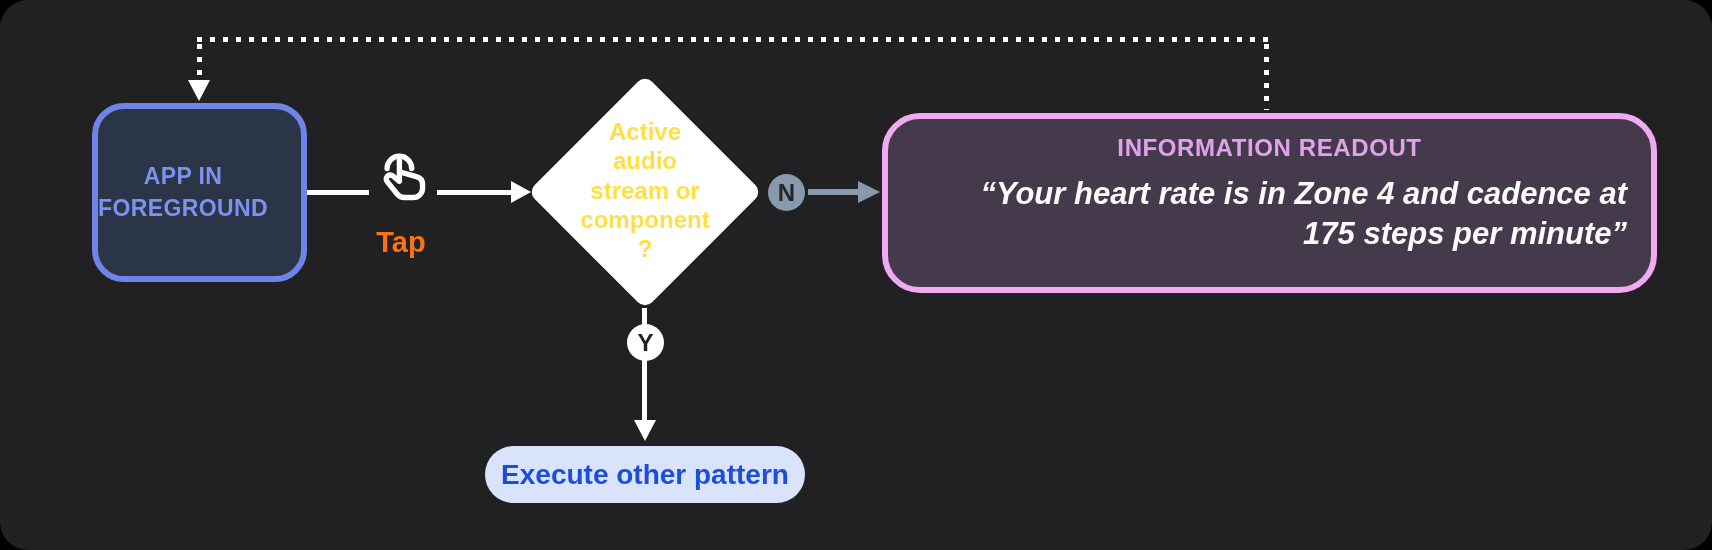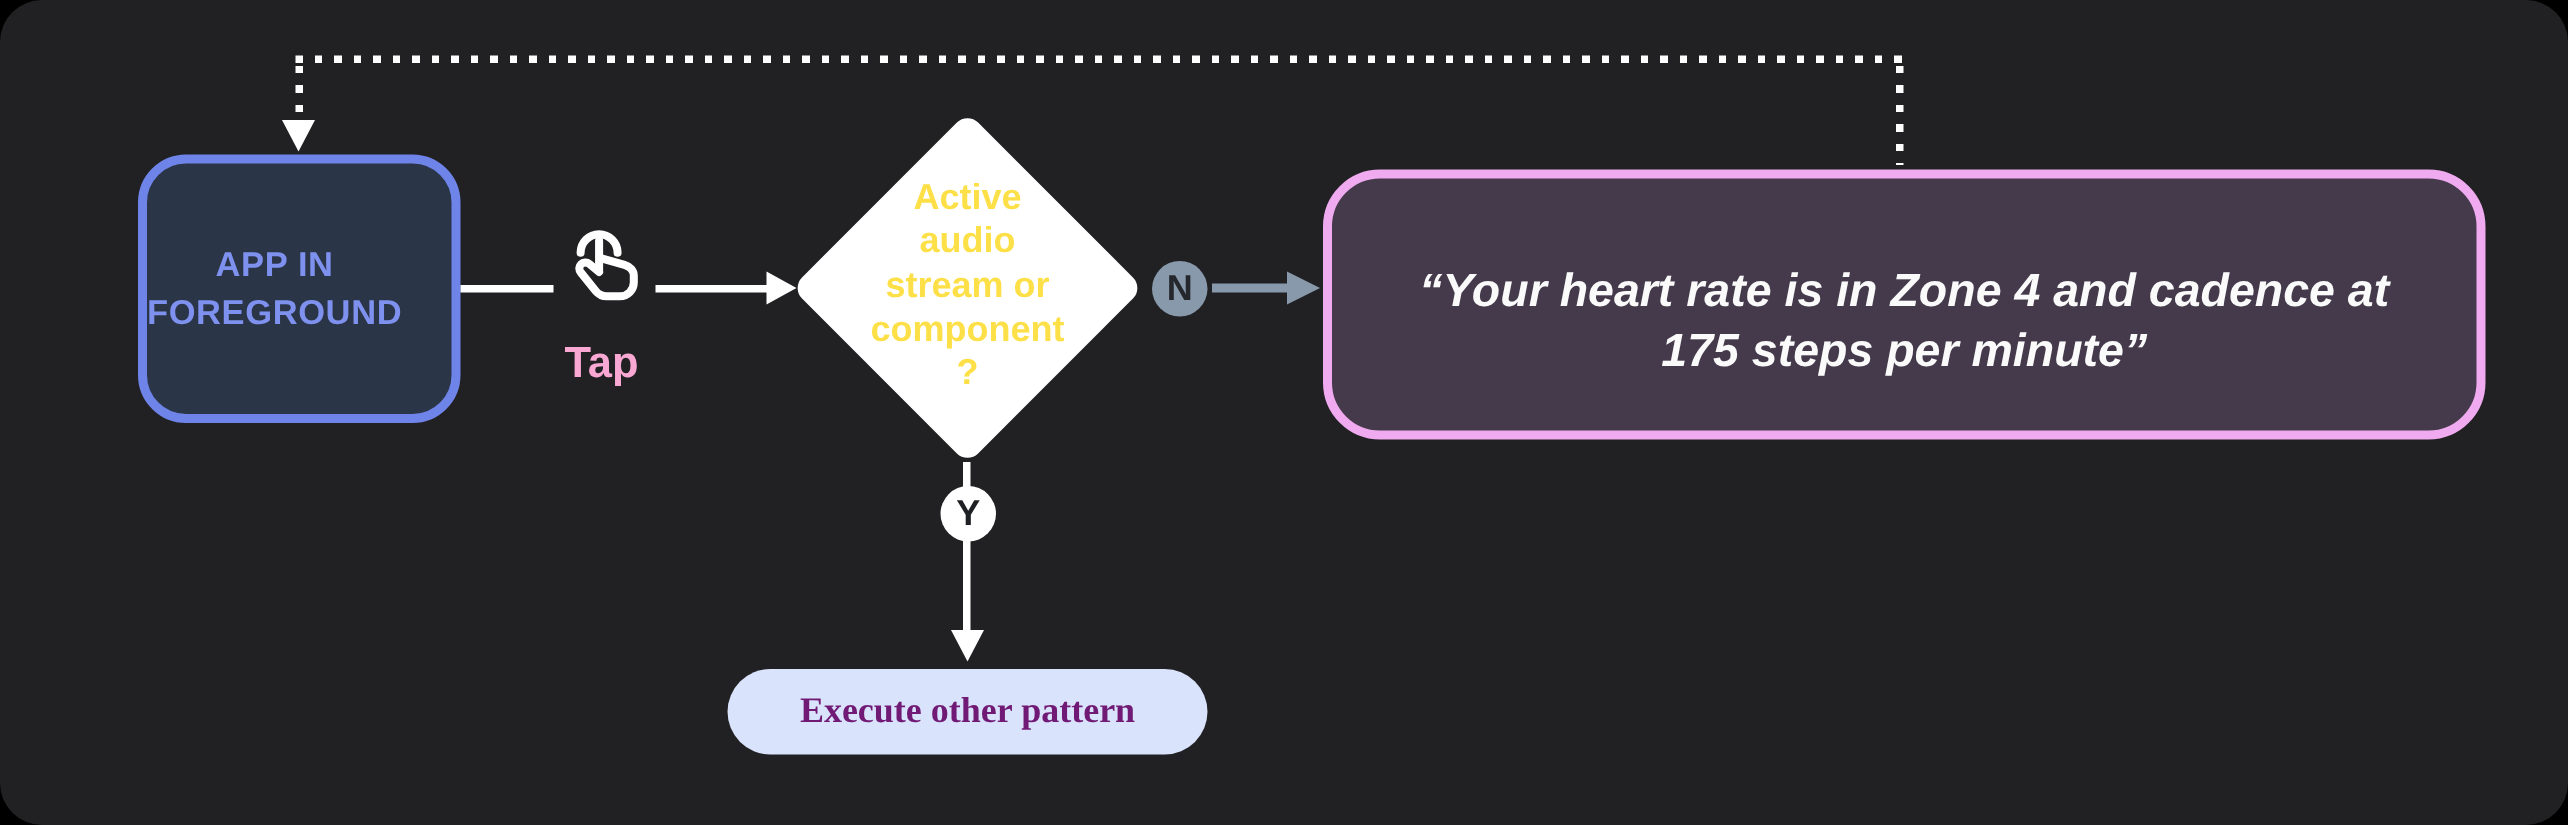--- a/index.html
+++ b/index.html
@@ -74,21 +74,21 @@
     font-style: italic;
     font-weight: 500;
     font-size: 27px;
     line-height: 1.32;
   }
 
   
   .tap-label {
     left: 360px; top: 226px; width: 82px;
     text-align: center;
-    color: #f9a8d4;
+    color: #f97316;
     font-weight: bold;
     font-size: 29px;
   }
 
   
   .diamond {
     left: 562px; top: 109px;
     width: 166px; height: 166px;
     background: #ffffff;
     border-radius: 10px;
@@ -128,41 +128,40 @@
     left: 0; right: 0; top: 15px;
     text-align: center;
     color: #E0A3EA;
     font-weight: bold;
     font-size: 24px;
     letter-spacing: 0.6px;
   }
   .readout-quote {
     position: absolute;
     left: 24px; right: 24px; top: 55px;
-    text-align: center;
+    text-align: right;
     color: #FAFAFA;
     font-weight: bold;
     font-style: italic;
     font-size: 31px;
     line-height: 1.28;
   }
 
   
   .pill {
     left: 485px; top: 446px;
     width: 320px; height: 57px;
     background: #D9E3FC;
     border-radius: 29px;
     display: flex; align-items: center; justify-content: center;
   }
   .pill .label {
-    color: #701a75;
-    font-weight: bold;
-    font-size: 24px;
-    font-family: Liberation Serif, serif;
+    color: #1d4ed8;
+    font-weight: bold;
+    font-size: 28px;
   }
 </style>
 </head>
 <body>
 
 <div class="card">
 
   <div class="abs dots-h" style="left:197px; top:37px; width:1072px;"></div>
   <div class="abs dots-v" style="left:197px; top:44px; height:36px;"></div>
   <div class="abs head-down-white" style="left:188px; top:80px;"></div>
@@ -190,20 +189,21 @@
 audio
 stream or
 component
 ?</div>
 
   <div class="abs badge badge-n">N</div>
   <div class="abs line-gray" style="left:808px; top:189px; width:52px; height:6px;"></div>
   <div class="abs head-right-gray" style="left:858px; top:181px;"></div>
 
   <div class="abs readout-box">
+    <div class="readout-title">INFORMATION READOUT</div>
     <div class="readout-quote preline">“Your heart rate is in Zone 4 and cadence at
 175 steps per minute”</div>
   </div>
 
   <div class="abs line-white" style="left:642px; top:308px; width:5px; height:18px;"></div>
   <div class="abs badge badge-y">Y</div>
   <div class="abs line-white" style="left:642px; top:360px; width:5px; height:62px;"></div>
   <div class="abs head-down-white" style="left:634px; top:420px;"></div>
 
   <div class="abs pill">

